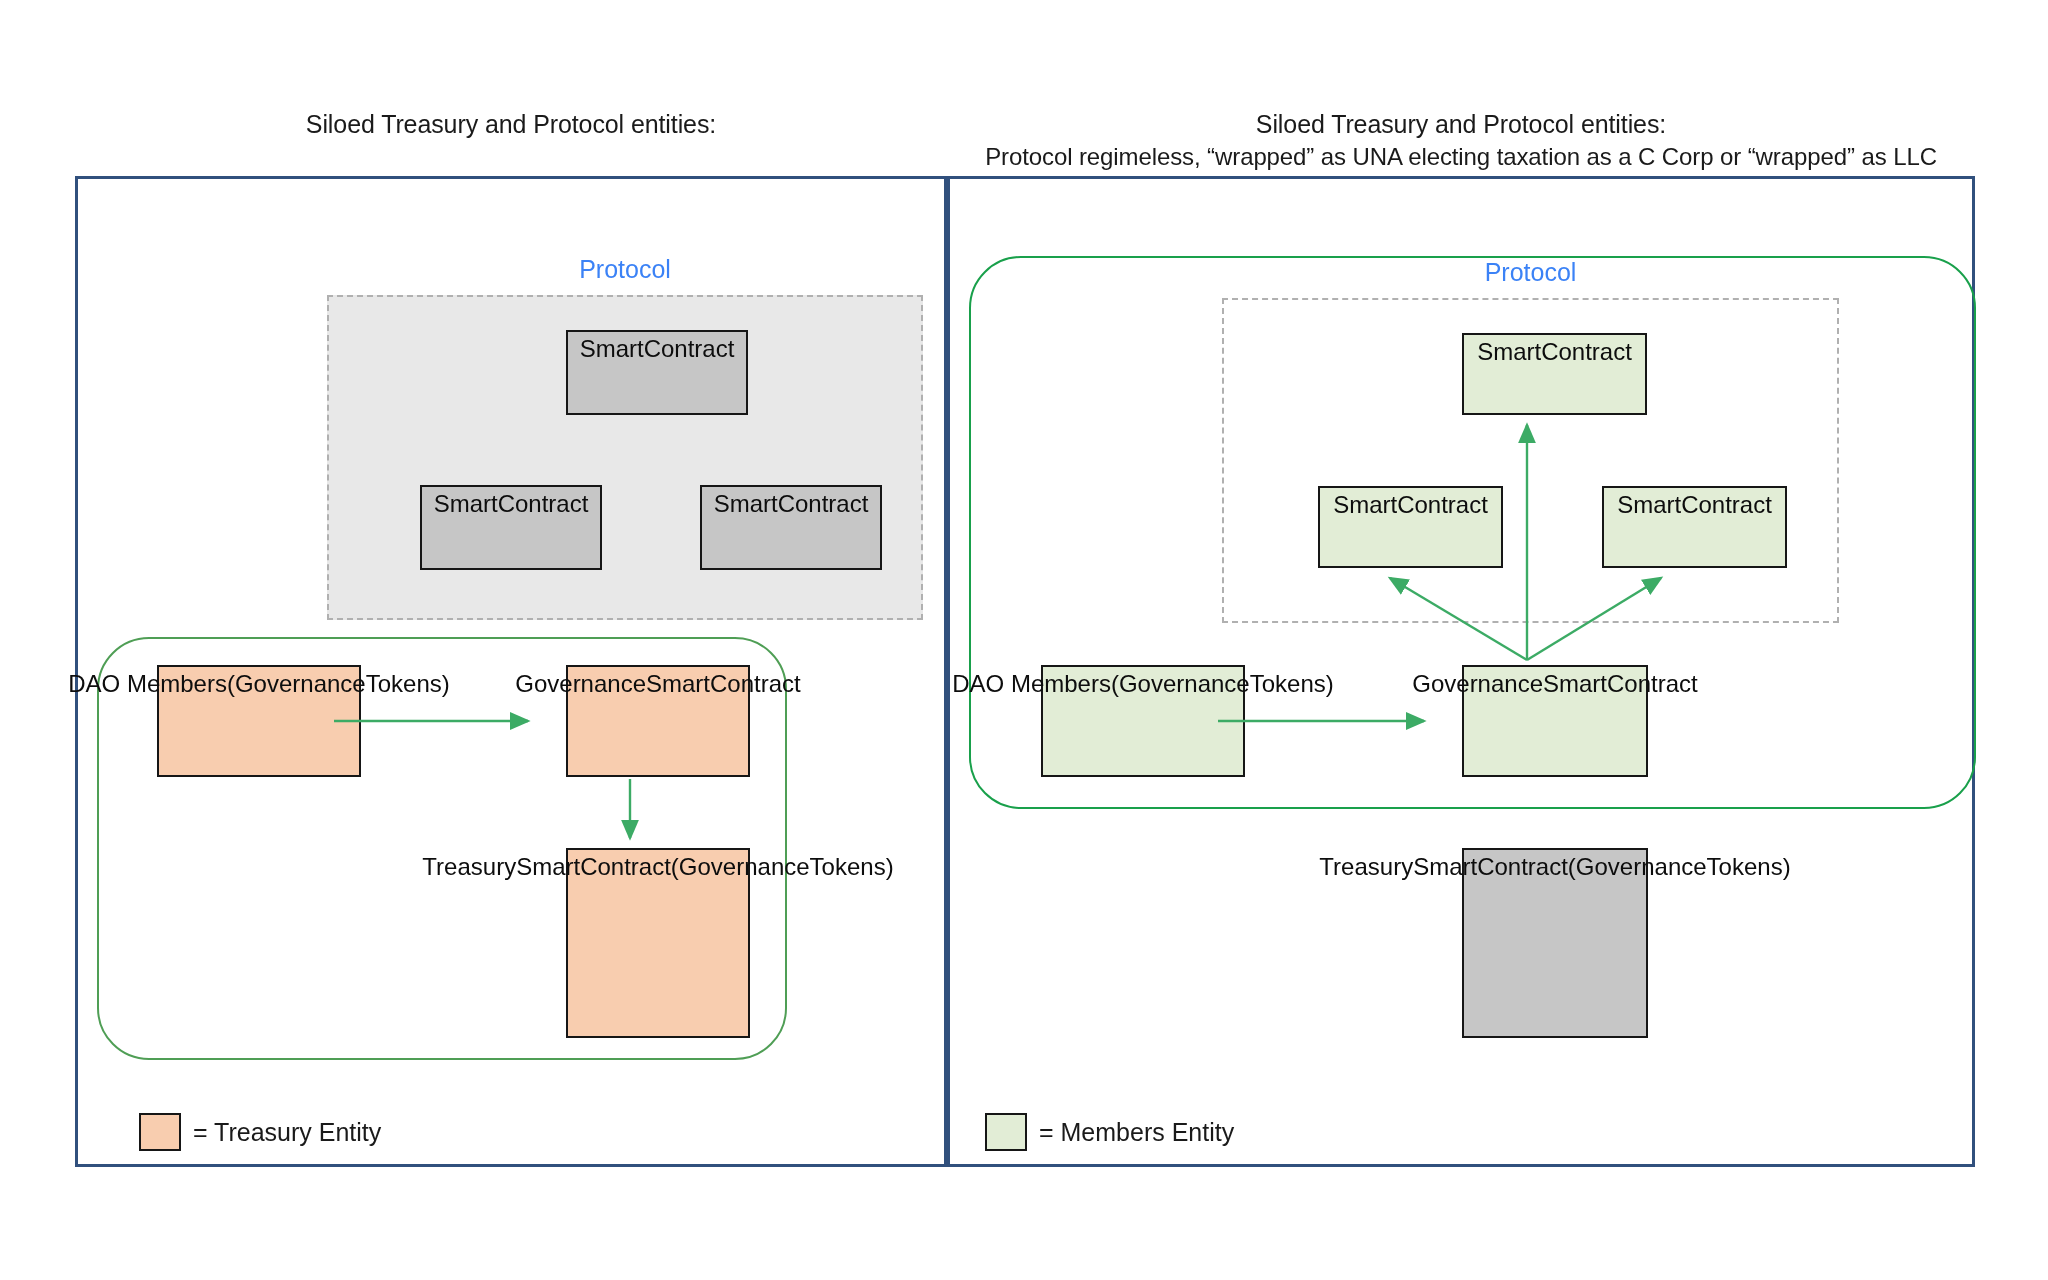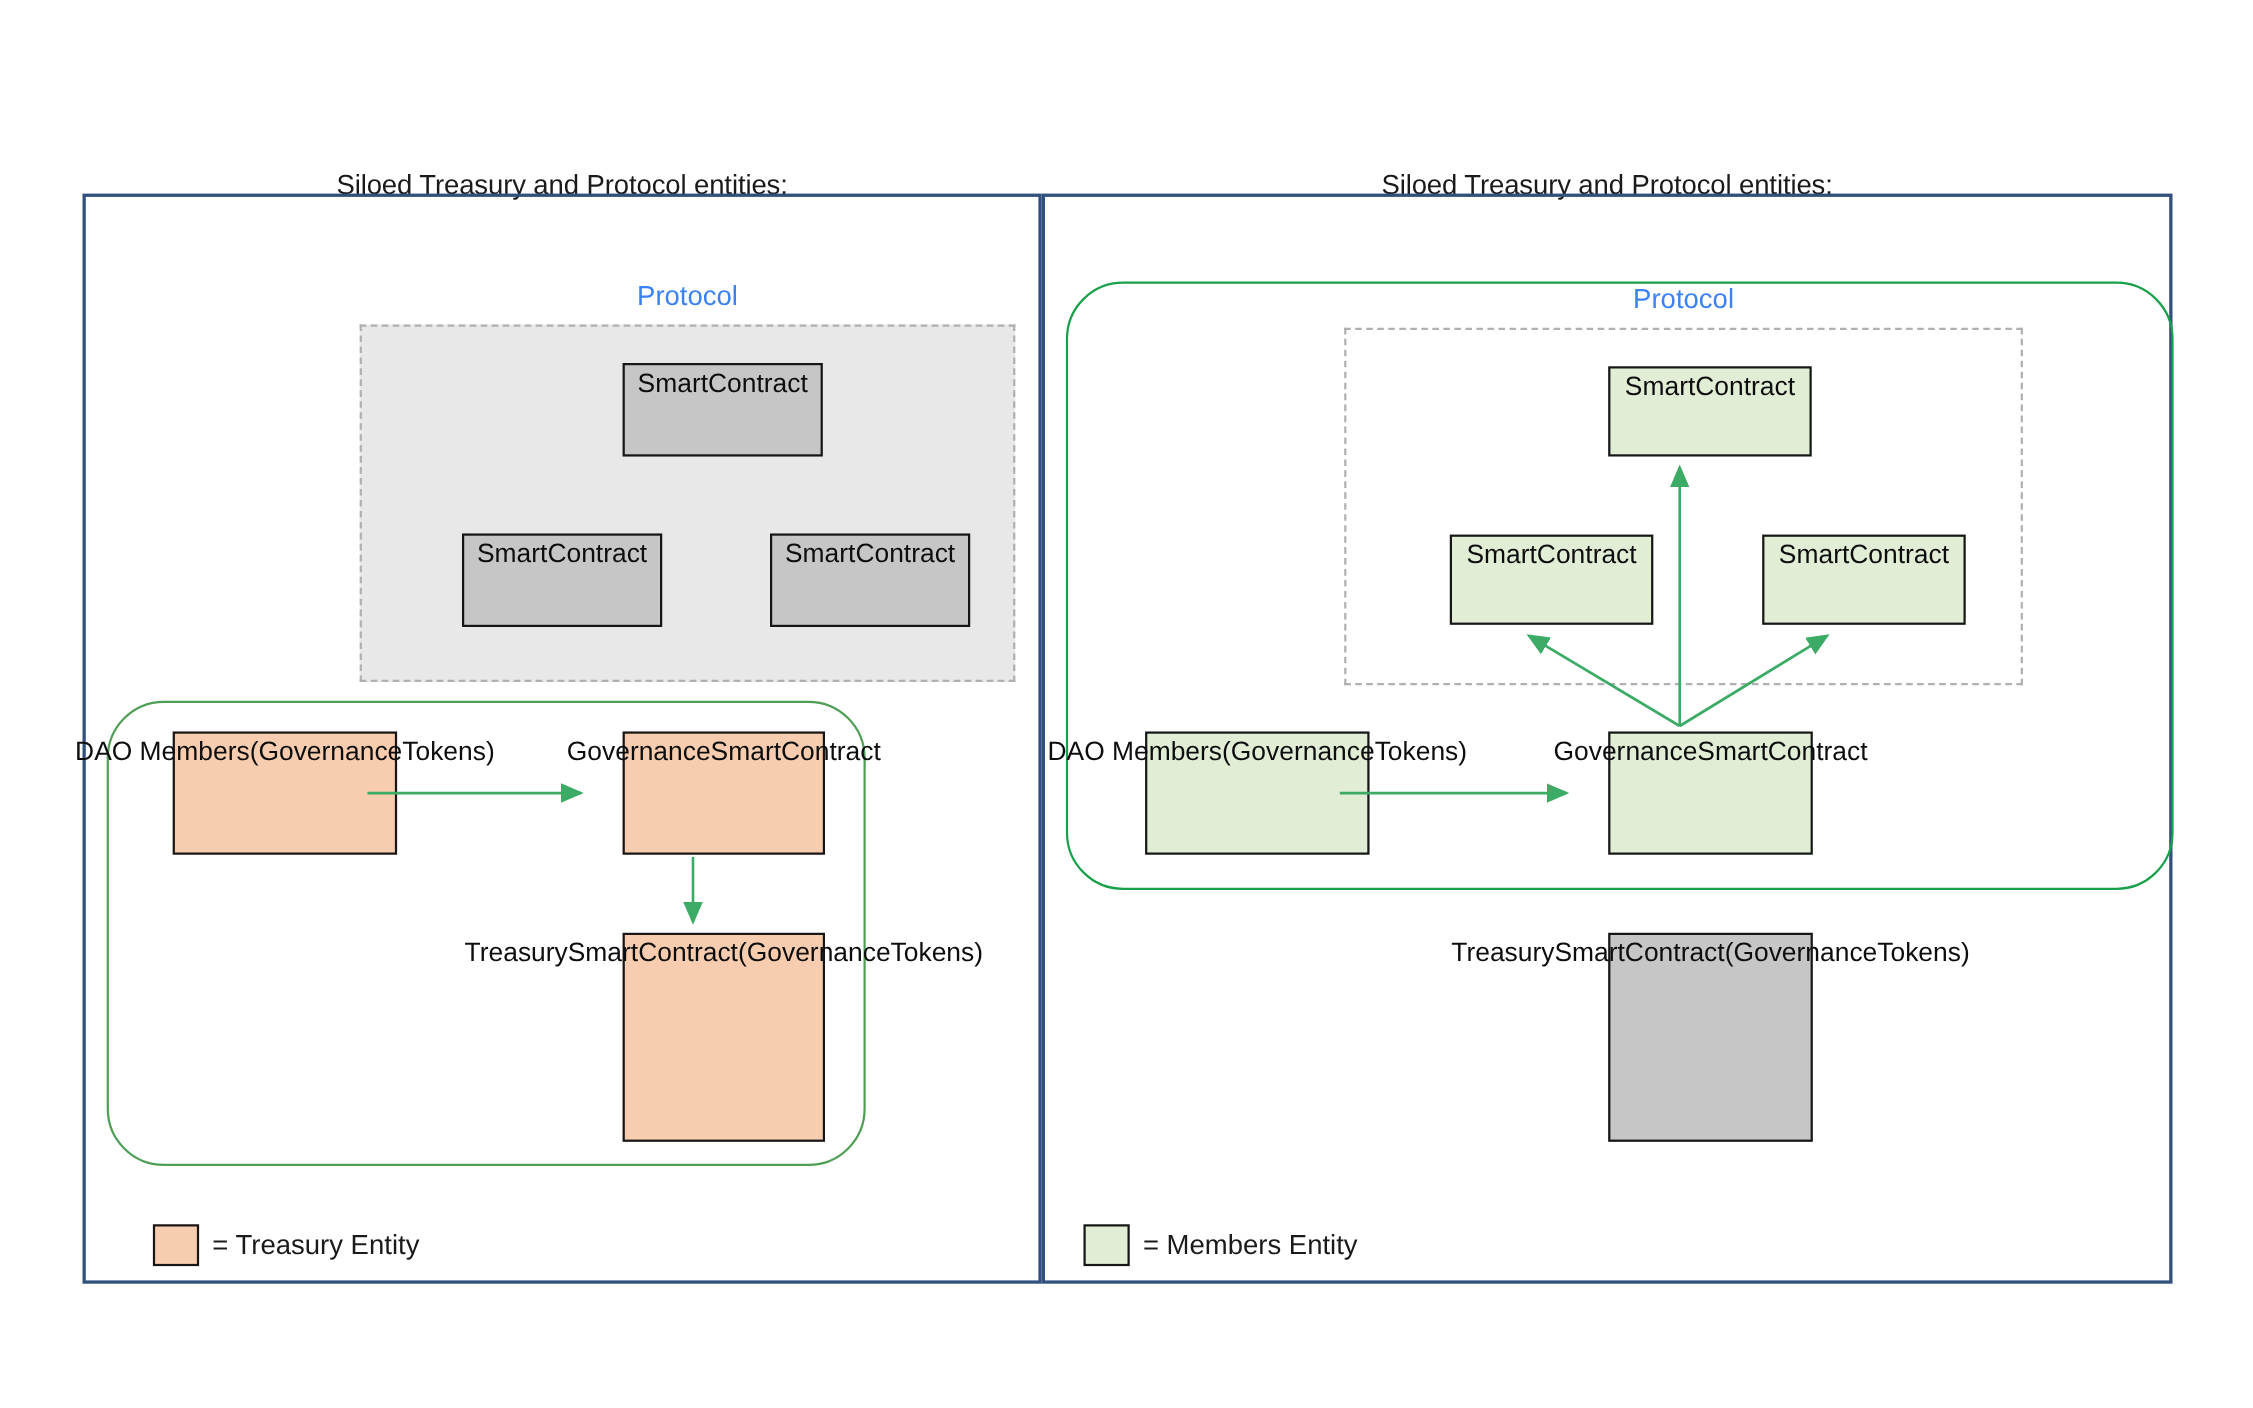--- a/index.html
+++ b/index.html
@@ -22,21 +22,20 @@
 
   
   .panel-heading {
     position: absolute;
     text-align: center;
     font-size: 25px;
     line-height: 1.32;
     color: #1a1a1a;
     letter-spacing: -0.1px;
     white-space: nowrap;
-    margin-top: 44px;
   }
 
   
   .blue-panel {
     position: absolute;
     border: 3px solid #31507d;
     background: transparent;
     box-sizing: border-box;
   }
 
@@ -175,20 +174,21 @@
     <span>Tokens)</span>
   </div>
 
   <div class="legend" style="left:127px; top:1113px;padding-left:12px;">
     <div class="legend-swatch orange" style="background: rgb(248, 205, 175);"></div>
     <div class="legend-text">= Treasury Entity</div>
   </div>
 
   <div class="panel-heading" style="left:947px; top:108px; width:1028px;">
     <div>Siloed Treasury and Protocol entities:</div>
+    <div style="font-size:24px;">Protocol regimeless, “wrapped” as UNA electing taxation as a C Corp or “wrapped” as  LLC</div>
   </div>
 
   <div class="blue-panel" style="left: 947px; top: 176px; width: 1028px; height: 991px; border-color: rgb(49, 80, 125);"></div>
 
   <div class="round-entity bright" style="left:969px; top:256px; width:1007px; height:553px;"></div>
 
   <div class="protocol-wrap" style="left:1222px; top:298px; width:617px; height:325px;">
     <div class="protocol-label">Protocol</div>
     <div class="protocol-box plain"></div>
   </div>

